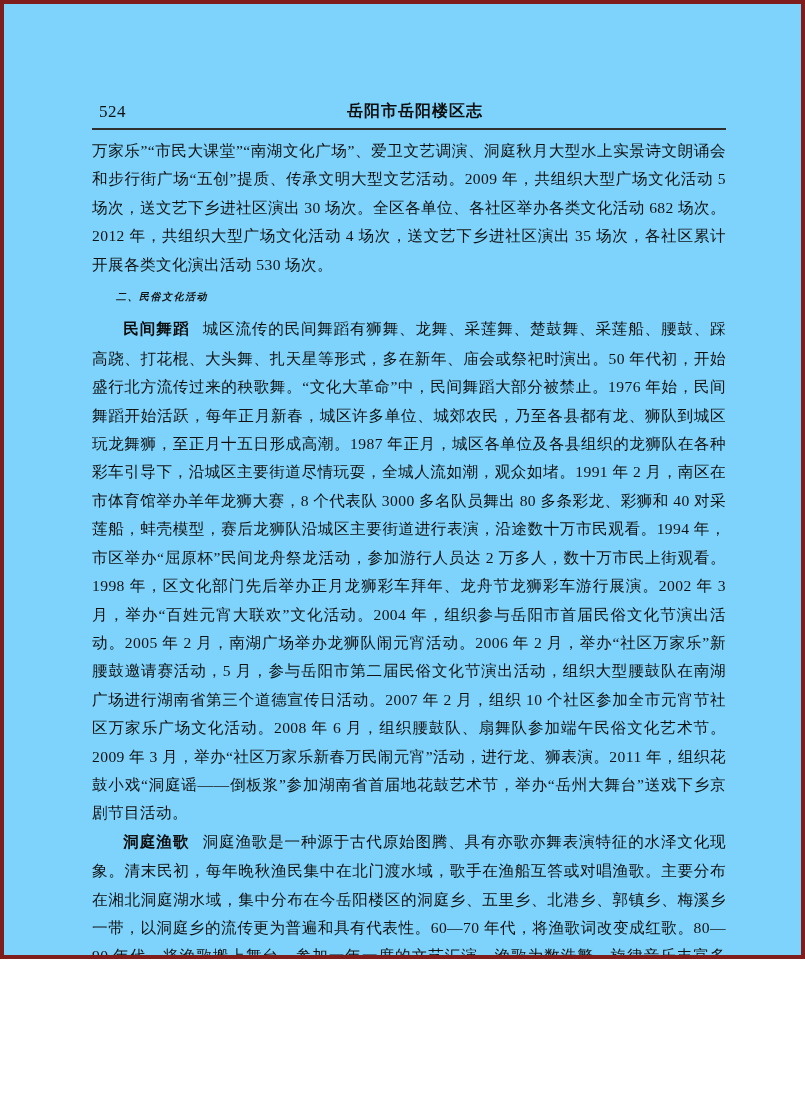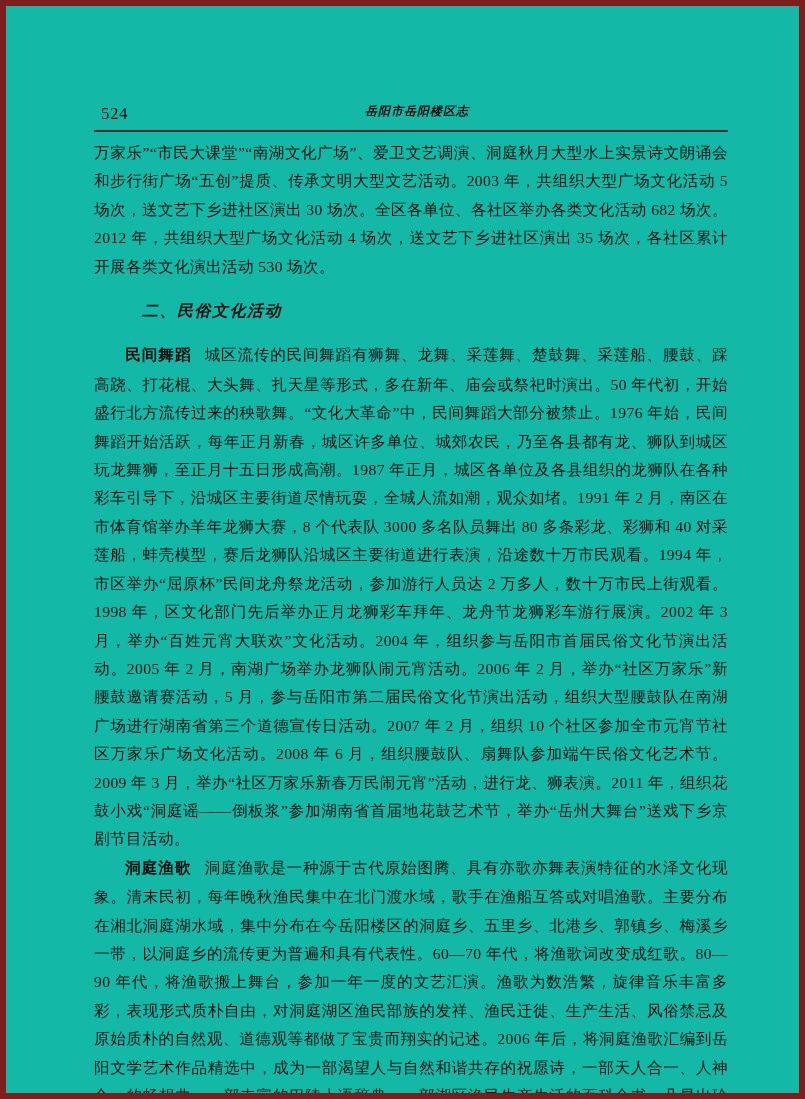--- a/index.html
+++ b/index.html
@@ -3,24 +3,24 @@
 <meta charset="utf-8">
 <style>
   html, body {
     margin: 0;
     padding: 0;
     background: #ffffff;
   }
   .page {
     position: relative;
     width: 805px;
-    height: 1099px;
-    background: #14b8a6;
+    height: 959px;
+    background: #7dd3fc;
     box-sizing: border-box;
-    border: 6px solid #7f1d1d;
+    border: 4px solid #7f1d1d;
     overflow: hidden;
     color: #111111;
   }
   
   .running-head {
     position: absolute;
     top: 96px;
     left: 88px;
     width: 634px;
     height: 26px;
@@ -35,24 +35,23 @@
     color: #111111;
   }
   .book-title {
     position: absolute;
     left: 12px;
     right: 0;
     top: 1px;
     text-align: center;
     font-family: "Liberation Sans", "DejaVu Sans", sans-serif;
     font-weight: bold;
-    font-size: 12px;
+    font-size: 16px;
     letter-spacing: 1px;
     color: #0d0d0d;
-    font-style: italic;
   }
   .head-rule {
     position: absolute;
     top: 124px;
     left: 88px;
     width: 634px;
     height: 2px;
     background: #2f2f2f;
   }
   
@@ -69,26 +68,26 @@
     color: #121212;
   }
   .body-text p {
     margin: 0;
     text-indent: 2em;
   }
   .body-text p.no-indent {
     text-indent: 0;
   }
   .section-heading {
-    margin: 16px;
+    margin: 4px;
     text-indent: 2em;
     font-family: "Liberation Serif", "DejaVu Serif", serif;
     font-style: italic;
     font-weight: 600;
-    font-size: 16px;
+    font-size: 10px;
     line-height: 28.4px;
     letter-spacing: 1.5px;
     color: #141414;
   }
   .para-lead {
     font-family: Liberation Mono, monospace;
     font-weight: bold;
     font-style: normal;
     letter-spacing: 0.6px;
     margin-right: 0.85em;
@@ -102,21 +101,21 @@
 
   <div class="running-head">
     <span class="page-number">524</span>
     <span class="book-title">岳阳市岳阳楼区志</span>
   </div>
 
   <div class="head-rule"></div>
 
   <div class="body-text">
 
-    <p class="no-indent">万家乐”“市民大课堂”“南湖文化广场”、爱卫文艺调演、洞庭秋月大型水上实景诗文朗诵会和步行街广场“五创”提质、传承文明大型文艺活动。2003 年，共组织大型广场文化活动 5 场次，送文艺下乡进社区演出 30 场次。全区各单位、各社区举办各类文化活动 682 场次。2012 年，共组织大型广场文化活动 4 场次，送文艺下乡进社区演出 35 场次，各社区累计开展各类文化演出活动 530 场次。</p>
+    <p class="no-indent">万家乐”“市民大课堂”“南湖文化广场”、爱卫文艺调演、洞庭秋月大型水上实景诗文朗诵会和步行街广场“五创”提质、传承文明大型文艺活动。2009 年，共组织大型广场文化活动 5 场次，送文艺下乡进社区演出 30 场次。全区各单位、各社区举办各类文化活动 682 场次。2012 年，共组织大型广场文化活动 4 场次，送文艺下乡进社区演出 35 场次，各社区累计开展各类文化演出活动 530 场次。</p>
 
     <h3 class="section-heading">二、民俗文化活动</h3>
 
     <p>
       <span class="para-lead">民间舞蹈</span><span>城区流传的民间舞蹈有狮舞、龙舞、采莲舞、楚鼓舞、采莲船、腰鼓、踩高跷、打花棍、大头舞、扎天星等形式，多在新年、庙会或祭祀时演出。50 年代初，开始盛行北方流传过来的秧歌舞。“文化大革命”中，民间舞蹈大部分被禁止。1976 年始，民间舞蹈开始活跃，每年正月新春，城区许多单位、城郊农民，乃至各县都有龙、狮队到城区玩龙舞狮，至正月十五日形成高潮。1987 年正月，城区各单位及各县组织的龙狮队在各种彩车引导下，沿城区主要街道尽情玩耍，全城人流如潮，观众如堵。1991 年 2 月，南区在市体育馆举办羊年龙狮大赛，8 个代表队 3000 多名队员舞出 80 多条彩龙、彩狮和 40 对采莲船，蚌壳模型，赛后龙狮队沿城区主要街道进行表演，沿途数十万市民观看。1994 年，市区举办“屈原杯”民间龙舟祭龙活动，参加游行人员达 2 万多人，数十万市民上街观看。1998 年，区文化部门先后举办正月龙狮彩车拜年、龙舟节龙狮彩车游行展演。2002 年 3 月，举办“百姓元宵大联欢”文化活动。2004 年，组织参与岳阳市首届民俗文化节演出活动。2005 年 2 月，南湖广场举办龙狮队闹元宵活动。2006 年 2 月，举办“社区万家乐”新腰鼓邀请赛活动，5 月，参与岳阳市第二届民俗文化节演出活动，组织大型腰鼓队在南湖广场进行湖南省第三个道德宣传日活动。2007 年 2 月，组织 10 个社区参加全市元宵节社区万家乐广场文化活动。2008 年 6 月，组织腰鼓队、扇舞队参加端午民俗文化艺术节。2009 年 3 月，举办“社区万家乐新春万民闹元宵”活动，进行龙、狮表演。2011 年，组织花鼓小戏“洞庭谣——倒板浆”参加湖南省首届地花鼓艺术节，举办“岳州大舞台”送戏下乡京剧节目活动。</span>
     </p>
 
     <p>
       <span class="para-lead">洞庭渔歌</span><span>洞庭渔歌是一种源于古代原始图腾、具有亦歌亦舞表演特征的水泽文化现象。清末民初，每年晚秋渔民集中在北门渡水域，歌手在渔船互答或对唱渔歌。主要分布在湘北洞庭湖水域，集中分布在今岳阳楼区的洞庭乡、五里乡、北港乡、郭镇乡、梅溪乡一带，以洞庭乡的流传更为普遍和具有代表性。60—70 年代，将渔歌词改变成红歌。80—90 年代，将渔歌搬上舞台，参加一年一度的文艺汇演。渔歌为数浩繁，旋律音乐丰富多彩，表现形式质朴自由，对洞庭湖区渔民部族的发祥、渔民迁徙、生产生活、风俗禁忌及原始质朴的自然观、道德观等都做了宝贵而翔实的记述。2006 年后，将洞庭渔歌汇编到岳阳文学艺术作品精选中，成为一部渴望人与自然和谐共存的祝愿诗，一部天人合一、人神合一的畅想曲，一部丰富的巴陵土语辞典，一部湖区渔民生产生活的百科全书，凸显出珍贵的历史文化价值。洞庭渔歌演唱风格独特，从内容上，可分为劳动类、生活类、爱情类、送别类和祈祷类五种类型。演唱形式，有对唱、独唱、合唱等。洞庭渔歌作为渔民生存状态的真实写照，具有原生性、即兴性、地域性等鲜明特色和广泛的群众基础。</span>
     </p>

